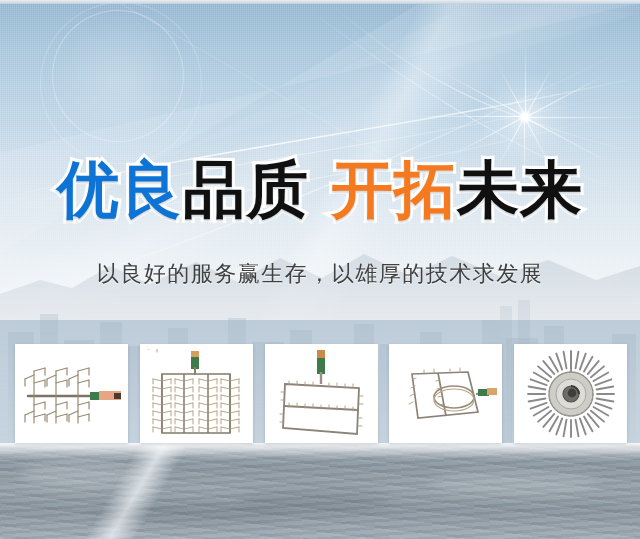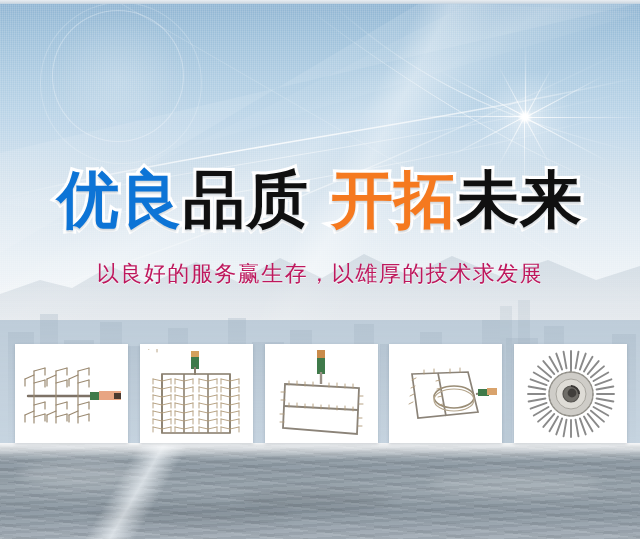--- a/index.html
+++ b/index.html
@@ -110,21 +110,21 @@
     position:absolute;left:0;top:0;width:640px;height:96px;
     background-image:
       repeating-linear-gradient(7deg,rgba(255,255,255,.07) 0 2px,rgba(0,0,0,.05) 2px 5px,rgba(255,255,255,0) 5px 11px),
       repeating-linear-gradient(-4deg,rgba(0,0,0,.05) 0 3px,rgba(255,255,255,.05) 3px 7px);
     opacity:.85;
   }
   .ground-blot{position:absolute;border-radius:50%;filter:blur(6px);}
 
   
   .headline{
-    position:absolute;left:0;top:162px;width:640px;
+    position:absolute;left:0;top:152px;width:640px;
     text-align:center;z-index:25;
     font-size:62px;line-height:76px;
     font-weight:700;letter-spacing:1px;
     white-space:nowrap;
     font-family:"DejaVu Sans","Liberation Sans",sans-serif;
   }
   .headline span{
     display:inline-block;
     paint-order:stroke fill;
     -webkit-text-stroke:6px #ffffff;
@@ -265,21 +265,21 @@
     <div class="ground-blot" style="left:240px;top:46px;width:150px;height:22px;background:rgba(0,0,0,.07)"></div>
     <div class="ground-blot" style="left:430px;top:28px;width:170px;height:24px;background:rgba(255,255,255,.14)"></div>
     <div class="ground-blot" style="left:90px;top:62px;width:200px;height:20px;background:rgba(0,0,0,.06)"></div>
     <div class="ground-haze"></div>
   </div>
 
   <div class="headline">
     <span style="color:#0d74d6">优良</span><span style="color:#101010">品质</span><span class="hl-gap"></span><span style="color:#f5791f">开拓</span><span style="color:#101010">未来</span>
   </div>
 
-  <div class="subtitle" style="color:#be185d">以良好的服务赢生存，以雄厚的技术求发展</div>
+  <div class="subtitle" style="color:#404040">以良好的服务赢生存，以雄厚的技术求发展</div>
 
   <div class="cards">
 
     <div class="card">
       <svg width="104" height="86" viewBox="0 0 104 86">
         <g stroke="#9b8a72" stroke-width="1.2" fill="none" stroke-linecap="round">
           <line x1="8" y1="45" x2="72" y2="45" stroke="#7d7266" stroke-width="2.4"></line>
           <g>
             <line x1="14" y1="20" x2="14" y2="72"></line>
             <line x1="14" y1="20" x2="25" y2="17"></line>

